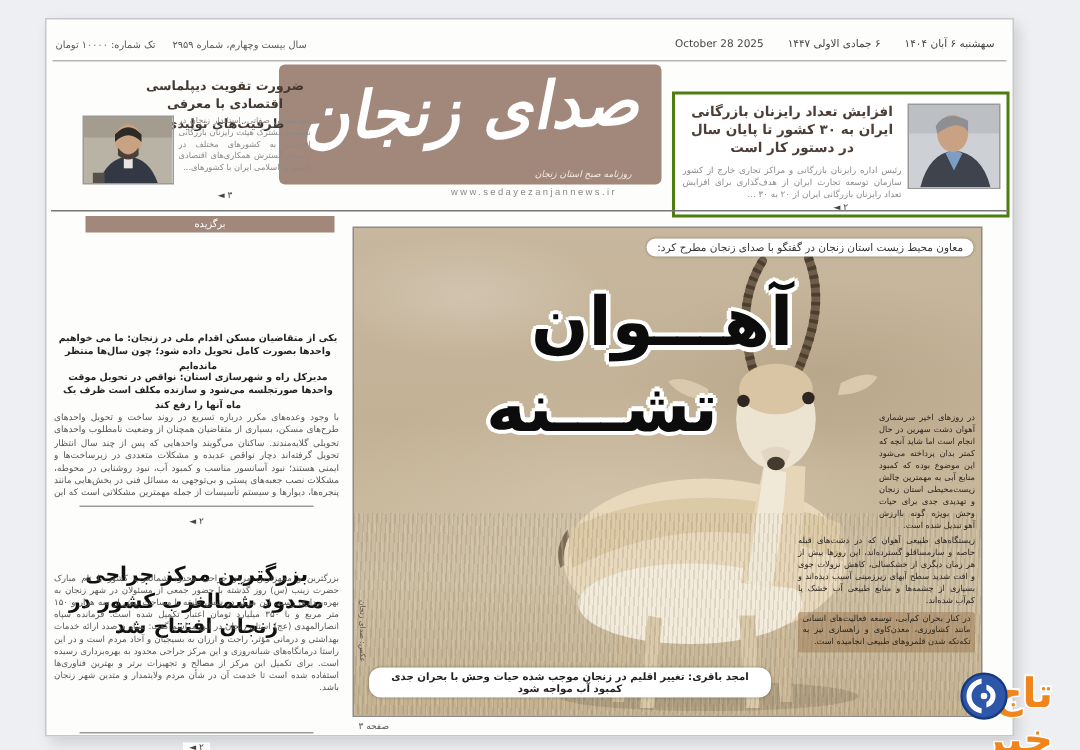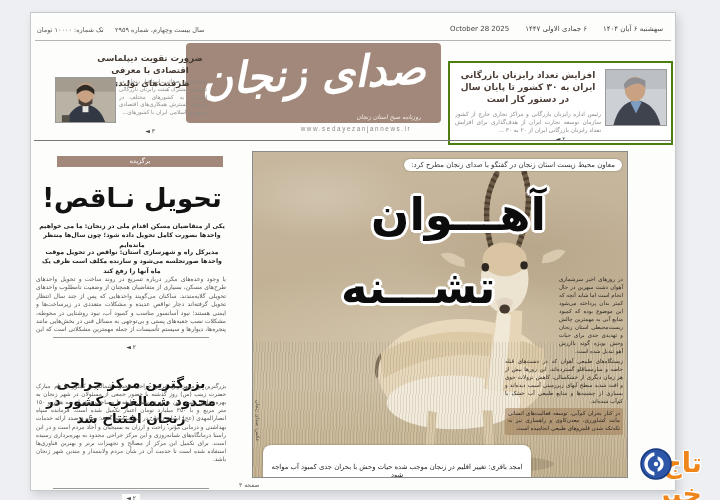--- a/index.html
+++ b/index.html
@@ -41,66 +41,66 @@
              line-height:1.45; direction:rtl; }
   .tl-photo { left:24px; top:64px; width:61px; height:46px; border:1px solid #9a9a9a; overflow:hidden; }
   .tl-body { left:88px; top:65px; width:88px; height:46px; overflow:hidden; font-size:5.5px; color:#8a8a8a;
              text-align:justify; direction:rtl; line-height:1.42; }
   .tl-marker { left:62px; top:114px; width:114px; text-align:center; font-size:6px; color:#444; }
 
   .sep-rule { left:3px; right:3px; top:127px; border-top:1.5px solid #777; height:0; }
 
   
   .feat-bar { left:26px; top:131px; width:166px; height:11px; background:#a2887a; color:#fff; font-size:6.5px;
-              text-align:center; line-height:11px; direction:rtl;margin-top:12px; }
+              text-align:center; line-height:11px; direction:rtl; }
   .feat-kicker { left:4px; top:147px; width:194px; font-size:6.8px; font-weight:bold; color:#3a3a3a; text-align:center;
                  direction:rtl; line-height:1.5; }
   .feat-head { left:4px; top:170px; width:194px; font-size:26px; font-weight:bold; color:#121212; text-align:center; direction:rtl; }
   .feat-lead1 { left:8px; top:208px; width:186px; font-size:6.3px; font-weight:bold; color:#222; text-align:center;
                 direction:rtl; line-height:1.5; }
   .feat-lead2 { left:8px; top:234px; width:186px; font-size:6.3px; font-weight:bold; color:#222; text-align:center;
                 direction:rtl; line-height:1.5; }
   .feat-body { left:5px; top:262px; width:190px; height:58px; overflow:hidden; font-size:6px; color:#555;
                text-align:justify; direction:rtl; line-height:1.4; }
   .divider { border-top:1px solid #999; height:0; text-align:center; }
   .divider span { position:relative; top:-4px; background:#fdfdfc; padding:0 4px; font-size:6px; color:#444; }
   .div1 { left:22px; top:324px; width:156px; }
   .surg-head { left:5px; top:331px; width:190px; font-size:13.5px; font-weight:bold; color:#101010; text-align:center;
                direction:rtl; line-height:1.3;margin-top:31px; }
   .surg-body { left:5px; top:369px; width:190px; height:100px; overflow:hidden; font-size:5.8px; color:#555;
                text-align:justify; direction:rtl; line-height:1.4; }
   .div2 { left:22px; top:475px; width:156px; }
 
   
-  .photo { left:221px; top:138px; width:376px; height:327px; border:1px solid #8b8b8b; overflow:hidden;
+  .photo { left:204px; top:138px; width:420px; height:327px; border:1px solid #8b8b8b; overflow:hidden;
     background:
       radial-gradient(140px 60px at 18% 14%, rgba(255,255,255,.20), transparent 70%),
       radial-gradient(200px 90px at 75% 30%, rgba(136,115,88,.18), transparent 70%),
       radial-gradient(260px 110px at 40% 55%, rgba(255,250,235,.16), transparent 70%),
       linear-gradient(180deg,#c7b79e 0%,#c2b195 40%,#cdbfa3 72%,#c3b190 100%); }
   .photo::after { content:""; position:absolute; left:0; right:0; bottom:0; height:135px;
       background:
         repeating-linear-gradient(93deg, rgba(88,72,50,.14) 0 1px, transparent 1px 3px),
         repeating-linear-gradient(87deg, rgba(235,225,200,.20) 0 1px, transparent 1px 4px); }
   .gazelle { position:absolute; inset:0; width:100%; height:100%; }
 
   .kicker-pill { position:absolute; top:7px; right:5px; background:#fff; border-radius:8px; padding:2px 7px;
                  font-size:7px; color:#333; direction:rtl; box-shadow:0 0 2px rgba(0,0,0,.35); z-index:5; }
   .headline-word { position:absolute; font-size:45px; font-weight:bold; color:#0c0c0c; direction:rtl; line-height:1; z-index:4;
       text-shadow:-2px -2px 0 #fff,2px -2px 0 #fff,-2px 2px 0 #fff,2px 2px 0 #fff,0 -3px 0 #fff,0 3px 0 #fff,-3px 0 0 #fff,3px 0 0 #fff; }
-  .hw1 { left:118px; top:40px; } .hw2 { left:88px; top:97px;margin-top:16px; } .hw3 { left:4px; top:150px; }
+  .hw1 { left:118px; top:40px; } .hw2 { left:88px; top:97px; } .hw3 { left:4px; top:150px; }
 
   .story-col { position:absolute; top:124px; right:4px; width:118px; direction:rtl; color:#2c2722; z-index:5; }
   .story-col p { font-size:5.5px; line-height:1.45; text-align:justify; }
   .story-col .t1 { width:64px; }
   .story-col .t2 { margin-top:2px; }
   .story-col .t3 { margin-top:2px; background:rgba(160,125,88,.55); padding:2px 3px; border-radius:2px; }
 
   .caption-pill { position:absolute; left:10px; top:293px; width:268px; background:#fff; border-radius:8px;
-                  padding:18px 5px; font-size:6.8px; font-weight:normal; color:#222; text-align:center; direction:rtl;
+                  padding:2px 5px; font-size:6.8px; font-weight:bold; color:#222; text-align:center; direction:rtl;
                   box-shadow:0 0 2px rgba(0,0,0,.35); z-index:6; }
   .photo-credit { position:absolute; left:2px; top:248px; writing-mode:vertical-rl; font-size:5px; color:#5a5248; z-index:5; }
   .pageref3 { left:208px; top:468px; font-size:6px; color:#555; direction:rtl; }
 
   
   .watermark { position:absolute; left:608px; top:443px; width:112px; height:44px; z-index:20; }
   .wm-text { position:absolute; right:18px; top:4px; font-size:27px; font-weight:bold; color:#f0861b; direction:rtl;
              letter-spacing:-1px; z-index:1;
              text-shadow:-1px -1px 0 #fff,1px -1px 0 #fff,-1px 1px 0 #fff,1px 1px 0 #fff; }
   .wm-circle { position:absolute; left:32px; top:5px; width:32px; height:32px; z-index:2; }
@@ -154,21 +154,20 @@
         <path d="M23,21 Q30,30 37,21 L37,26 Q30,32 23,26 Z" fill="#4a4038"></path>
         <rect x="6" y="38" width="8" height="7" fill="#55504a"></rect>
       </svg>
     </div>
     <div class="abs tl-body">سیدمحسن صفاتی، استاندار زنجان در نشست مشترک هیئت رایزنان بازرگانی اعزامی به کشورهای مختلف در راستای گسترش همکاری‌های اقتصادی جمهوری اسلامی ایران با کشورهای...</div>
     <div class="abs tl-marker">◄ ۳</div>
 
     <div class="abs sep-rule"></div>
 
     <div class="abs feat-bar">برگزیده</div>
-    <div class="abs feat-head">تحویل نـاقص!</div>
     <div class="abs feat-lead1">یکی از متقاضیان مسکن اقدام ملی در زنجان: ما می خواهیم واحدها بصورت کامل تحویل داده شود؛ چون سال‌ها منتظر مانده‌ایم</div>
     <div class="abs feat-lead2">مدیرکل راه و شهرسازی استان: نواقص در تحویل موقت واحدها صورتجلسه می‌شود و سازنده مکلف است ظرف یک ماه آنها را رفع کند</div>
     <div class="abs feat-body">با وجود وعده‌های مکرر درباره تسریع در روند ساخت و تحویل واحدهای طرح‌های مسکن، بسیاری از متقاضیان همچنان از وضعیت نامطلوب واحدهای تحویلی گلایه‌مندند. ساکنان می‌گویند واحدهایی که پس از چند سال انتظار تحویل گرفته‌اند دچار نواقص عدیده و مشکلات متعددی در زیرساخت‌ها و ایمنی هستند؛ نبود آسانسور مناسب و کمبود آب، نبود روشنایی در محوطه، مشکلات نصب جعبه‌های پستی و بی‌توجهی به مسائل فنی در بخش‌هایی مانند پنجره‌ها، دیوارها و سیستم تأسیسات از جمله مهمترین مشکلاتی است که این روزها متقاضیان مسکن با آن دست به گریبان‌اند.</div>
     <div class="abs divider div1"><span>◄ ۲</span></div>
     <div class="abs surg-head">بزرگترین مرکز جراحی محدود شمالغرب کشور در زنجان افتتاح شد</div>
     <div class="abs surg-body">بزرگترین و مجهزترین مرکز جراحی محدود شمالغرب کشور با نام مبارک حضرت زینب (س) روز گذشته با حضور جمعی از مسئولان در شهر زنجان به بهره‌برداری رسید. این مرکز در شش طبقه با مساحت بیش از سه هزار و ۱۵۰ متر مربع و با ۳۵۰ میلیارد تومان اعتبار تکمیل شده است. فرمانده سپاه انصارالمهدی (عج) استان زنجان در این مراسم گفت: سپاه درصدد ارائه خدمات بهداشتی و درمانی مؤثر، راحت و ارزان به بسیجیان و آحاد مردم است و در این راستا درمانگاه‌های شبانه‌روزی و این مرکز جراحی محدود به بهره‌برداری رسیده است. برای تکمیل این مرکز از مصالح و تجهیزات برتر و بهترین فناوری‌ها استفاده شده است تا خدمت آن در شأن مردم ولایتمدار و متدین شهر زنجان باشد.</div>
     <div class="abs divider div2"><span>◄ ۲</span></div>
 
     <div class="abs photo">
       <svg class="gazelle" viewBox="0 0 425 327" preserveAspectRatio="none">

